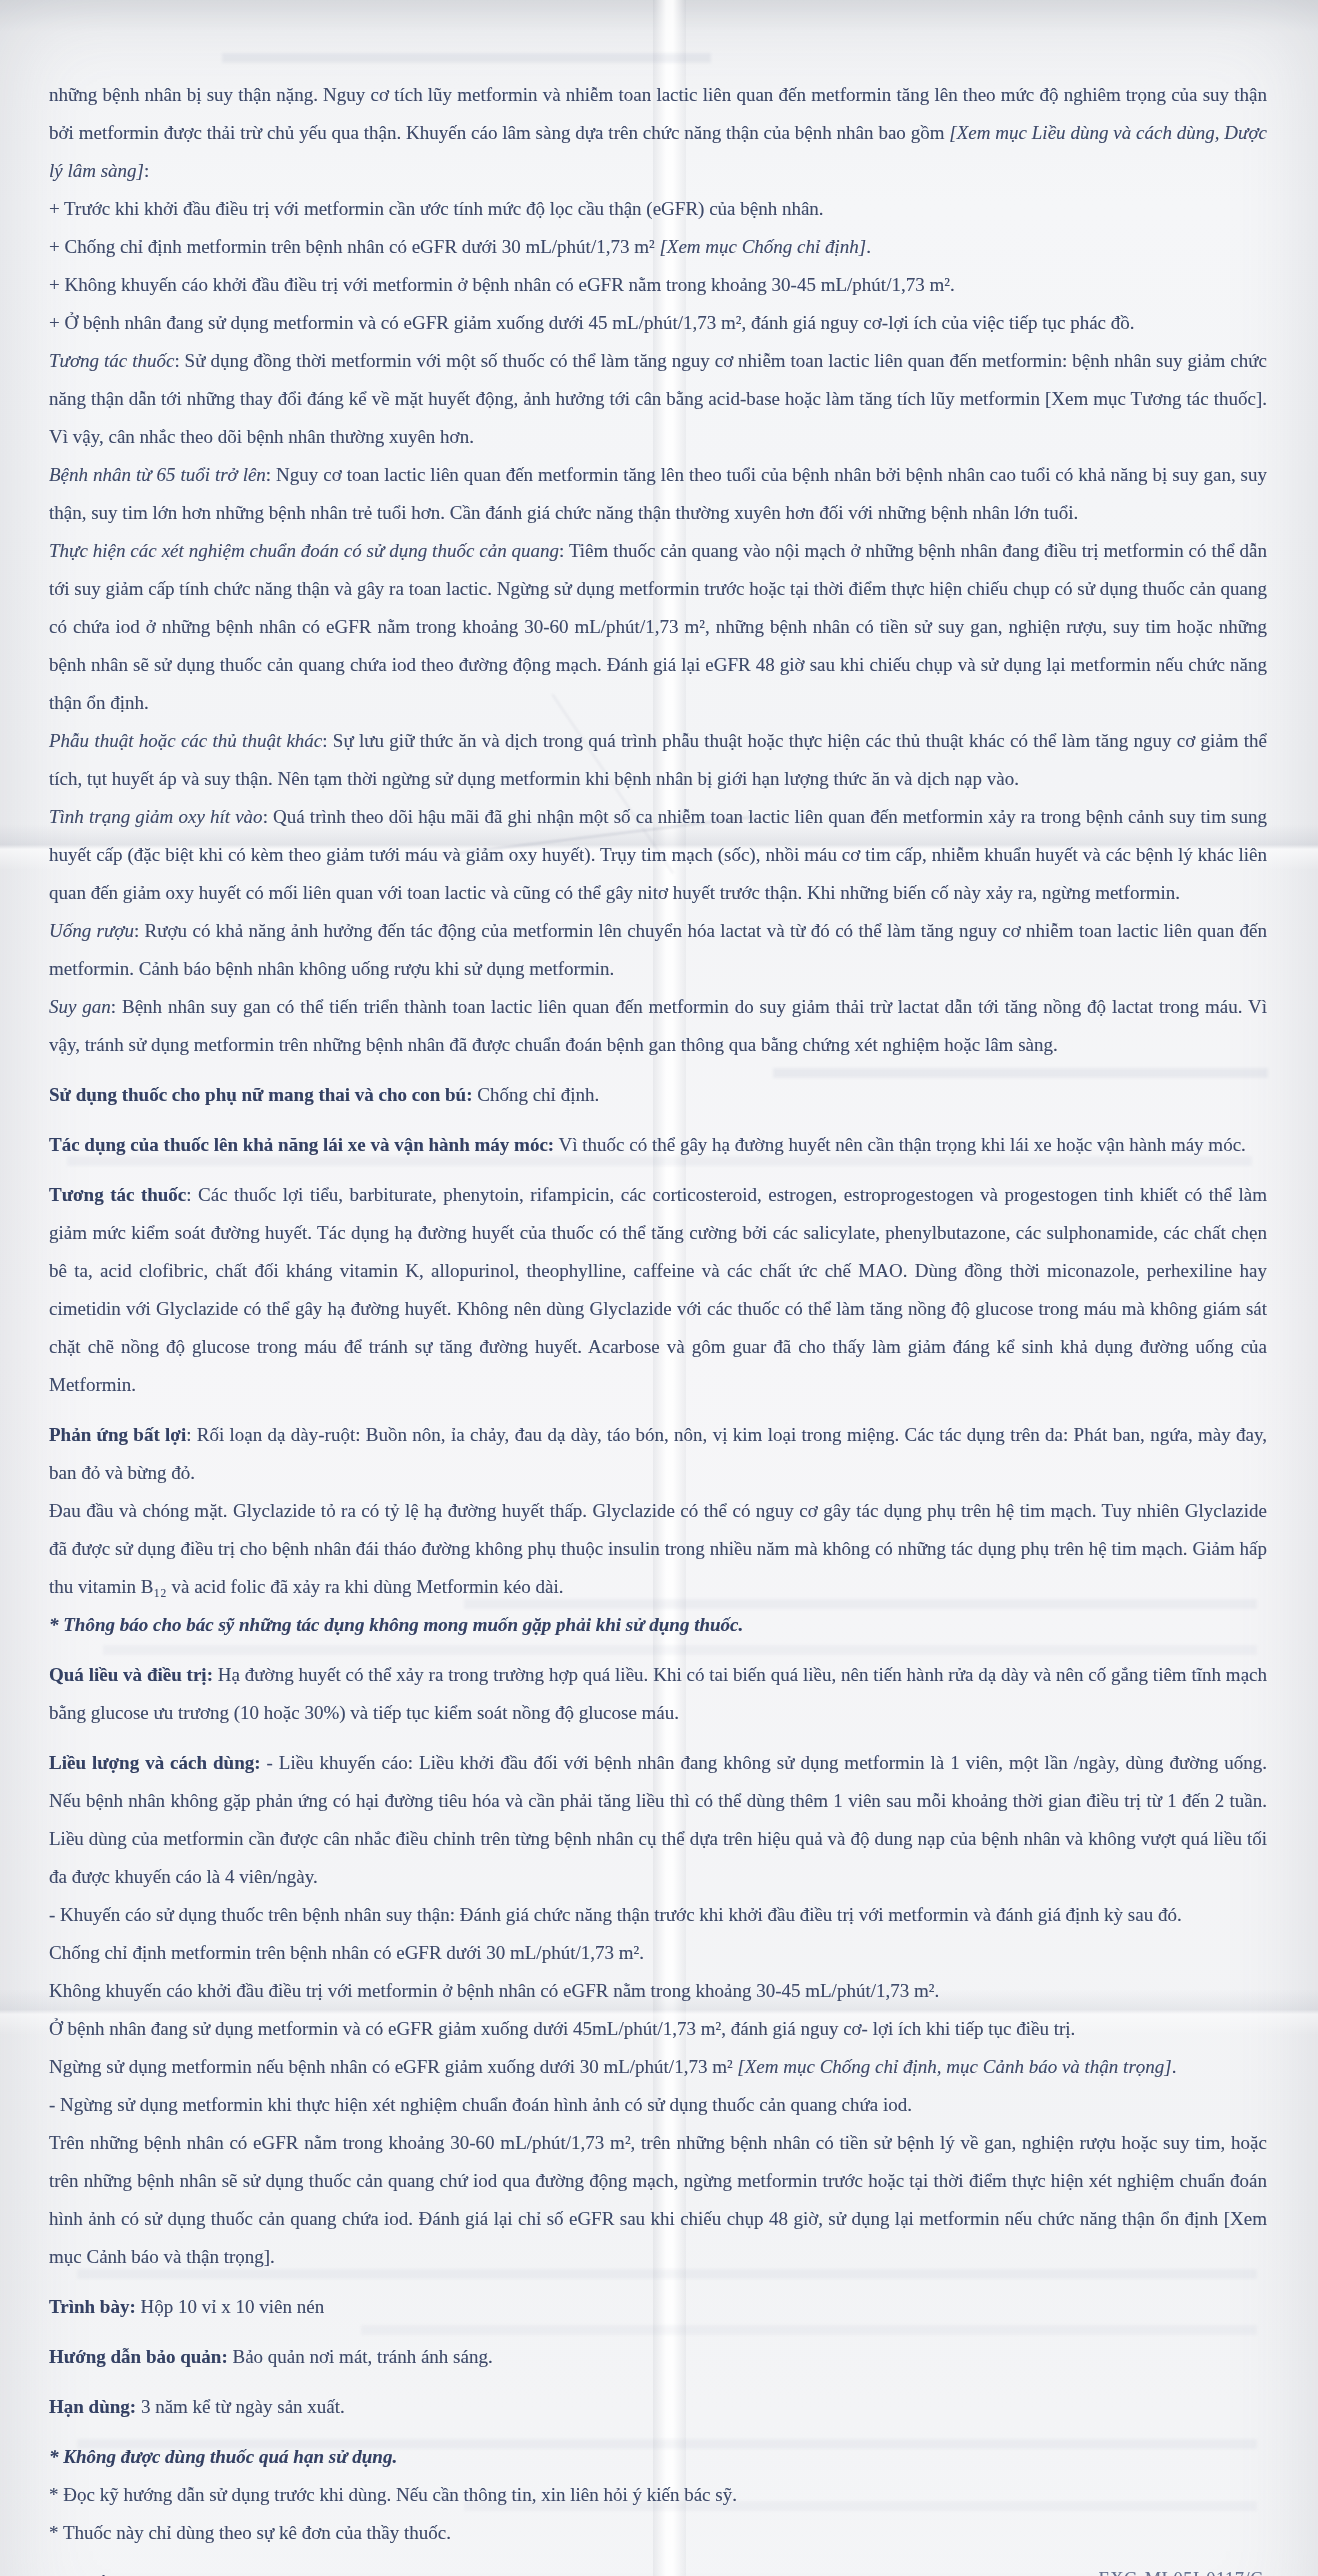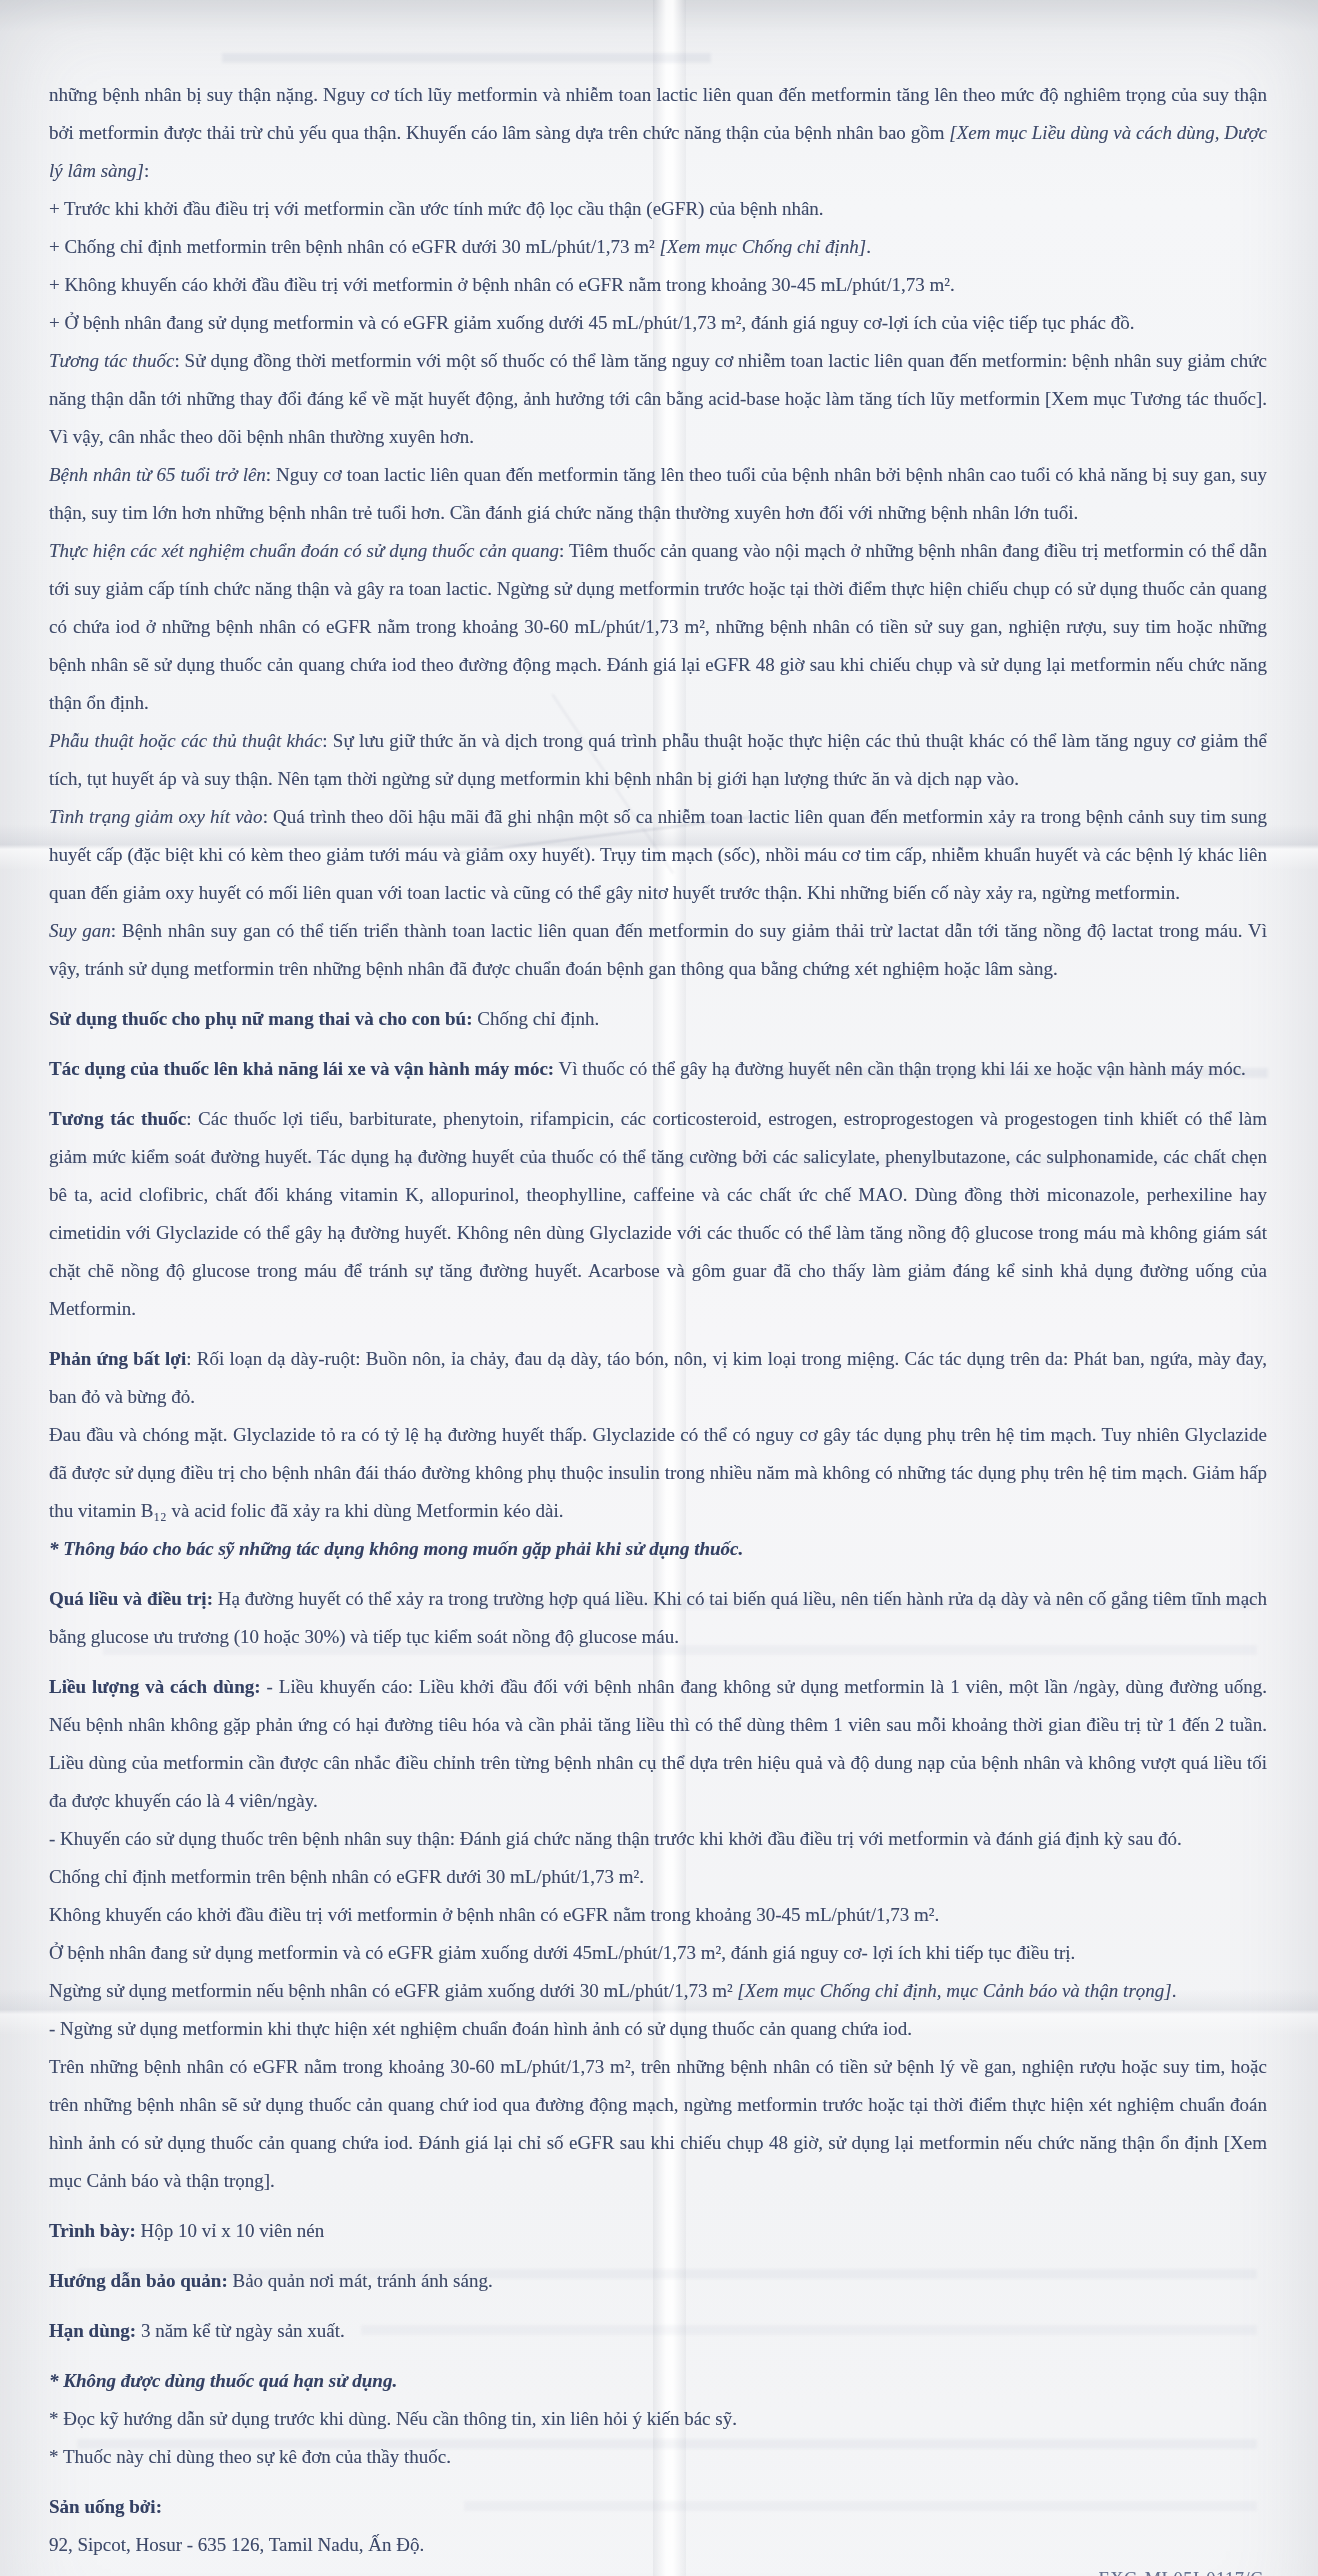--- a/index.html
+++ b/index.html
@@ -76,20 +76,21 @@
       <p class="para"><span class="s-n">những bệnh nhân bị suy thận nặng. Nguy cơ tích lũy metformin và nhiễm toan lactic liên quan đến metformin tăng lên theo mức độ nghiêm trọng của suy thận bởi metformin được thải trừ chủ yếu qua thận. Khuyến cáo lâm sàng dựa trên chức năng thận của bệnh nhân bao gồm </span><span class="s-i">[Xem mục Liều dùng và cách dùng, Dược lý lâm sàng]</span><span class="s-n">:</span></p>
       <p class="para"><span class="s-n">+ Trước khi khởi đầu điều trị với metformin cần ước tính mức độ lọc cầu thận (eGFR) của bệnh nhân.</span></p>
       <p class="para"><span class="s-n">+ Chống chỉ định metformin trên bệnh nhân có eGFR dưới 30 mL/phút/1,73 m² </span><span class="s-i">[Xem mục Chống chỉ định]</span><span class="s-n">.</span></p>
       <p class="para"><span class="s-n">+ Không khuyến cáo khởi đầu điều trị với metformin ở bệnh nhân có eGFR nằm trong khoảng 30-45 mL/phút/1,73 m².</span></p>
       <p class="para"><span class="s-n">+ Ở bệnh nhân đang sử dụng metformin và có eGFR giảm xuống dưới 45 mL/phút/1,73 m², đánh giá nguy cơ-lợi ích của việc tiếp tục phác đồ.</span></p>
       <p class="para"><span class="s-i">Tương tác thuốc</span><span class="s-n">: Sử dụng đồng thời metformin với một số thuốc có thể làm tăng nguy cơ nhiễm toan lactic liên quan đến metformin: bệnh nhân suy giảm chức năng thận dẫn tới những thay đổi đáng kể về mặt huyết động, ảnh hưởng tới cân bằng acid-base hoặc làm tăng tích lũy metformin [Xem mục Tương tác thuốc]. Vì vậy, cân nhắc theo dõi bệnh nhân thường xuyên hơn.</span></p>
       <p class="para"><span class="s-i">Bệnh nhân từ 65 tuổi trở lên</span><span class="s-n">: Nguy cơ toan lactic liên quan đến metformin tăng lên theo tuổi của bệnh nhân bởi bệnh nhân cao tuổi có khả năng bị suy gan, suy thận, suy tim lớn hơn những bệnh nhân trẻ tuổi hơn. Cần đánh giá chức năng thận thường xuyên hơn đối với những bệnh nhân lớn tuổi.</span></p>
       <p class="para"><span class="s-i">Thực hiện các xét nghiệm chuẩn đoán có sử dụng thuốc cản quang</span><span class="s-n">: Tiêm thuốc cản quang vào nội mạch ở những bệnh nhân đang điều trị metformin có thể dẫn tới suy giảm cấp tính chức năng thận và gây ra toan lactic. Ngừng sử dụng metformin trước hoặc tại thời điểm thực hiện chiếu chụp có sử dụng thuốc cản quang có chứa iod ở những bệnh nhân có eGFR nằm trong khoảng 30-60 mL/phút/1,73 m², những bệnh nhân có tiền sử suy gan, nghiện rượu, suy tim hoặc những bệnh nhân sẽ sử dụng thuốc cản quang chứa iod theo đường động mạch. Đánh giá lại eGFR 48 giờ sau khi chiếu chụp và sử dụng lại metformin nếu chức năng thận ổn định.</span></p>
       <p class="para"><span class="s-i">Phẫu thuật hoặc các thủ thuật khác</span><span class="s-n">: Sự lưu giữ thức ăn và dịch trong quá trình phẫu thuật hoặc thực hiện các thủ thuật khác có thể làm tăng nguy cơ giảm thể tích, tụt huyết áp và suy thận. Nên tạm thời ngừng sử dụng metformin khi bệnh nhân bị giới hạn lượng thức ăn và dịch nạp vào.</span></p>
       <p class="para"><span class="s-i">Tình trạng giảm oxy hít vào</span><span class="s-n">: Quá trình theo dõi hậu mãi đã ghi nhận một số ca nhiễm toan lactic liên quan đến metformin xảy ra trong bệnh cảnh suy tim sung huyết cấp (đặc biệt khi có kèm theo giảm tưới máu và giảm oxy huyết). Trụy tim mạch (sốc), nhồi máu cơ tim cấp, nhiễm khuẩn huyết và các bệnh lý khác liên quan đến giảm oxy huyết có mối liên quan với toan lactic và cũng có thể gây nitơ huyết trước thận. Khi những biến cố này xảy ra, ngừng metformin.</span></p>
+      <p class="para"><span class="s-i">Uống rượu</span><span class="s-n">: Rượu có khả năng ảnh hưởng đến tác động của metformin lên chuyển hóa lactat và từ đó có thể làm tăng nguy cơ nhiễm toan lactic liên quan đến metformin. Cảnh báo bệnh nhân không uống rượu khi sử dụng metformin.</span></p>
       <p class="para"><span class="s-i">Suy gan</span><span class="s-n">: Bệnh nhân suy gan có thể tiến triển thành toan lactic liên quan đến metformin do suy giảm thải trừ lactat dẫn tới tăng nồng độ lactat trong máu. Vì vậy, tránh sử dụng metformin trên những bệnh nhân đã được chuẩn đoán bệnh gan thông qua bằng chứng xét nghiệm hoặc lâm sàng.</span></p>
       <p class="para gap"><span class="s-b">Sử dụng thuốc cho phụ nữ mang thai và cho con bú:</span><span class="s-n"> Chống chỉ định.</span></p>
       <p class="para gap"><span class="s-b">Tác dụng của thuốc lên khả năng lái xe và vận hành máy móc:</span><span class="s-n"> Vì thuốc có thể gây hạ đường huyết nên cần thận trọng khi lái xe hoặc vận hành máy móc.</span></p>
       <p class="para gap"><span class="s-b">Tương tác thuốc</span><span class="s-n">: Các thuốc lợi tiểu, barbiturate, phenytoin, rifampicin, các corticosteroid, estrogen, estroprogestogen và progestogen tinh khiết có thể làm giảm mức kiểm soát đường huyết. Tác dụng hạ đường huyết của thuốc có thể tăng cường bởi các salicylate, phenylbutazone, các sulphonamide, các chất chẹn bê ta, acid clofibric, chất đối kháng vitamin K, allopurinol, theophylline, caffeine và các chất ức chế MAO. Dùng đồng thời miconazole, perhexiline hay cimetidin với Glyclazide có thể gây hạ đường huyết. Không nên dùng Glyclazide với các thuốc có thể làm tăng nồng độ glucose trong máu mà không giám sát chặt chẽ nồng độ glucose trong máu để tránh sự tăng đường huyết. Acarbose và gôm guar đã cho thấy làm giảm đáng kể sinh khả dụng đường uống của Metformin.</span></p>
       <p class="para gap"><span class="s-b">Phản ứng bất lợi</span><span class="s-n">: Rối loạn dạ dày-ruột: Buồn nôn, ỉa chảy, đau dạ dày, táo bón, nôn, vị kim loại trong miệng. Các tác dụng trên da: Phát ban, ngứa, mày đay, ban đỏ và bừng đỏ.</span></p>
       <p class="para"><span class="s-n">Đau đầu và chóng mặt. Glyclazide tỏ ra có tỷ lệ hạ đường huyết thấp. Glyclazide có thể có nguy cơ gây tác dụng phụ trên hệ tim mạch. Tuy nhiên Glyclazide đã được sử dụng điều trị cho bệnh nhân đái tháo đường không phụ thuộc insulin trong nhiều năm mà không có những tác dụng phụ trên hệ tim mạch. Giảm hấp thu vitamin B₁₂ và acid folic đã xảy ra khi dùng Metformin kéo dài.</span></p>
       <p class="para"><span class="s-bi">* Thông báo cho bác sỹ những tác dụng không mong muốn gặp phải khi sử dụng thuốc.</span></p>
       <p class="para gap"><span class="s-b">Quá liều và điều trị:</span><span class="s-n"> Hạ đường huyết có thể xảy ra trong trường hợp quá liều. Khi có tai biến quá liều, nên tiến hành rửa dạ dày và nên cố gắng tiêm tĩnh mạch bằng glucose ưu trương (10 hoặc 30%) và tiếp tục kiểm soát nồng độ glucose máu.</span></p>
       <p class="para gap"><span class="s-b">Liều lượng và cách dùng:</span><span class="s-n"> - Liều khuyến cáo: Liều khởi đầu đối với bệnh nhân đang không sử dụng metformin là 1 viên, một lần /ngày, dùng đường uống. Nếu bệnh nhân không gặp phản ứng có hại đường tiêu hóa và cần phải tăng liều thì có thể dùng thêm 1 viên sau mỗi khoảng thời gian điều trị từ 1 đến 2 tuần. Liều dùng của metformin cần được cân nhắc điều chỉnh trên từng bệnh nhân cụ thể dựa trên hiệu quả và độ dung nạp của bệnh nhân và không vượt quá liều tối đa được khuyến cáo là 4 viên/ngày.</span></p>
       <p class="para"><span class="s-n">- Khuyến cáo sử dụng thuốc trên bệnh nhân suy thận: Đánh giá chức năng thận trước khi khởi đầu điều trị với metformin và đánh giá định kỳ sau đó.</span></p>

